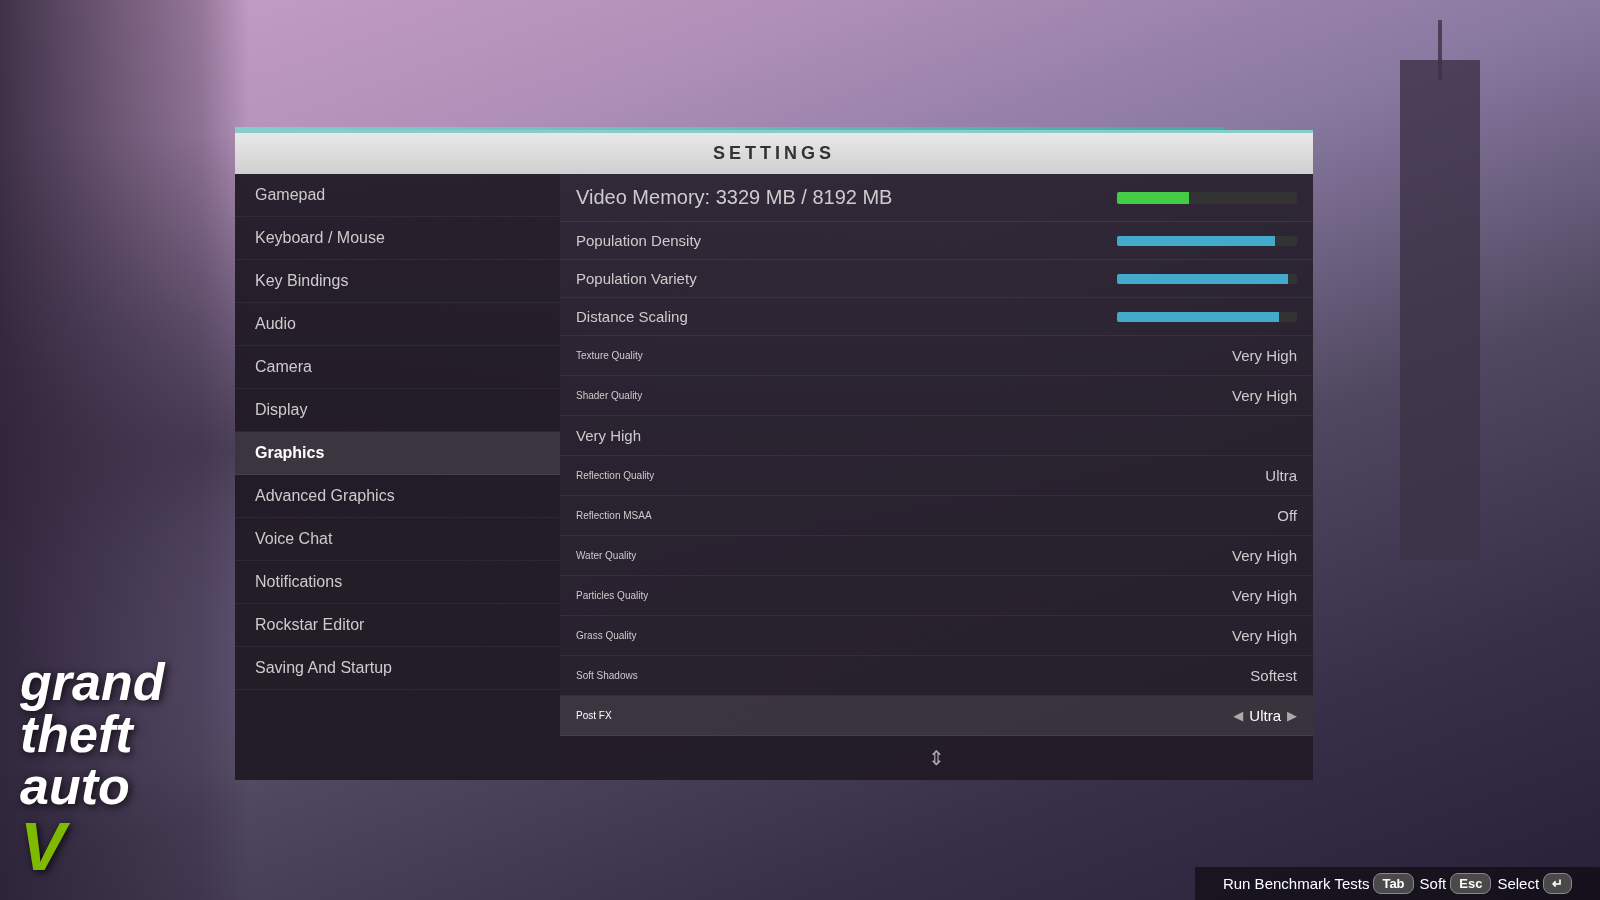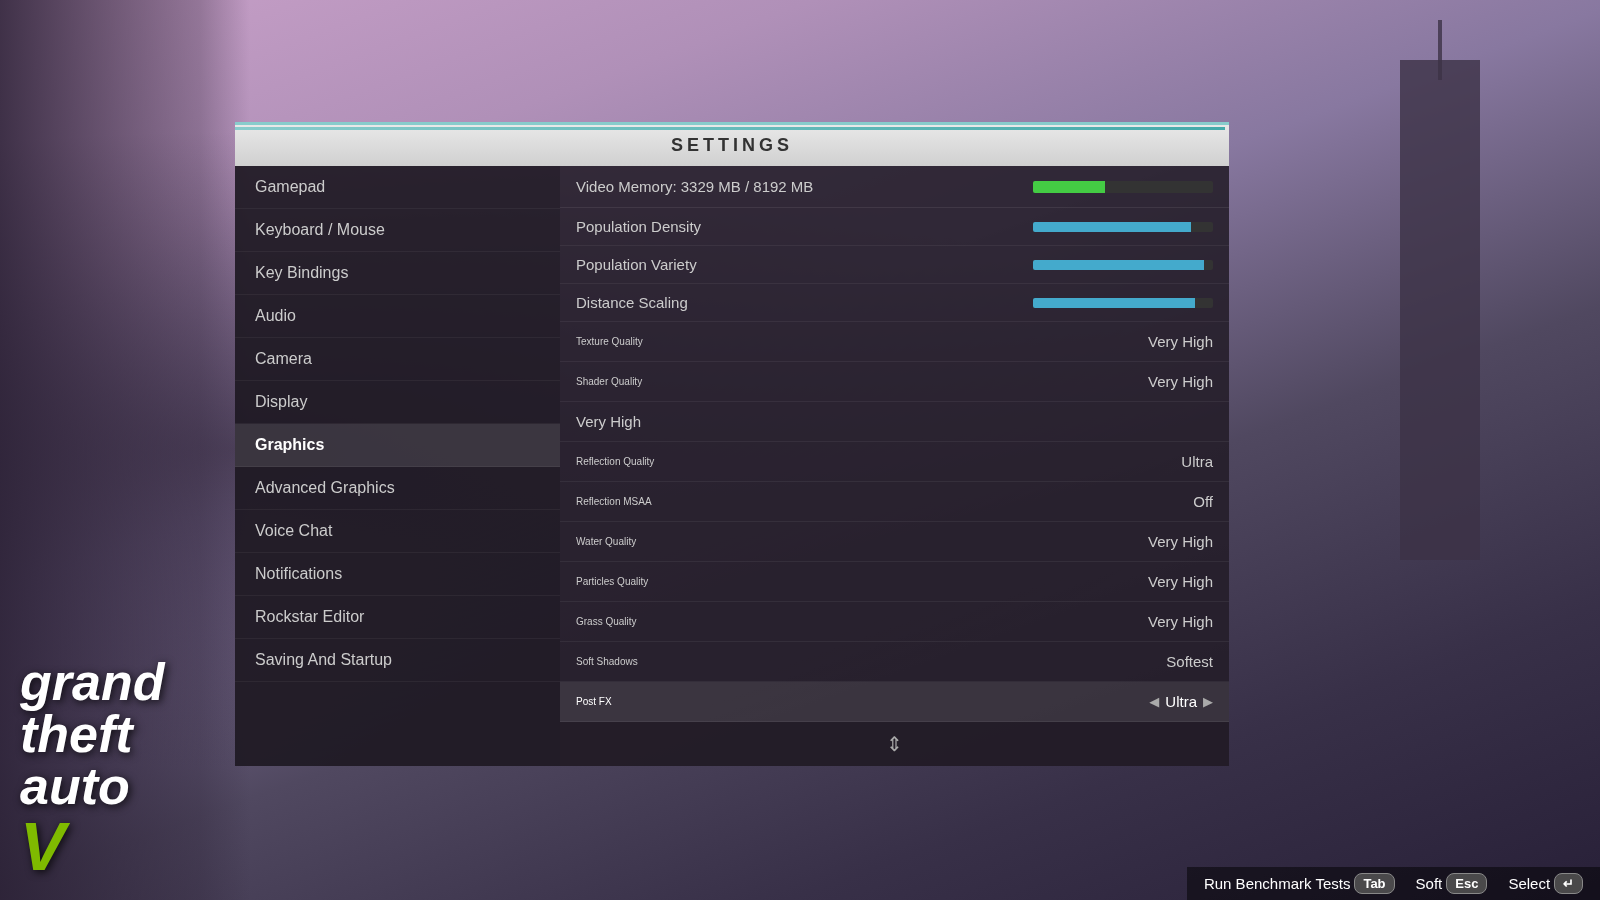--- a/index.html
+++ b/index.html
@@ -42,23 +42,23 @@
       font-family: 'Arial Black', sans-serif;
     }
     .gta-logo .v-letter {
       color: #7fba00;
       font-size: 68px;
     }
 
     
     .settings-panel {
       position: absolute;
-      top: 122px;
+      top: 130px;
       left: 235px;
-      width: 994px;
+      width: 1078px;
       z-index: 20;
     }
 
     .settings-header {
       background: linear-gradient(180deg, #e8e8e8 0%, #d0d0d0 100%);
       text-align: center;
       padding: 10px 0;
       border-top: 3px solid #88cccc;
       letter-spacing: 4px;
       font-size: 18px;
@@ -98,21 +98,21 @@
 
     
     .video-memory {
       display: flex;
       align-items: center;
       padding: 12px 16px;
       border-bottom: 1px solid rgba(255,255,255,0.08);
     }
     .video-memory-label {
       color: #ccc;
-      font-size: 15px;
+      font-size: 20px;
       flex: 1;
     }
     .memory-bar-container {
       width: 180px;
       height: 12px;
       background: #333;
       border-radius: 2px;
       overflow: hidden;
     }
     .memory-bar-fill {
@@ -199,22 +199,22 @@
     }
 
     
     .bottom-bar {
       position: absolute;
       bottom: 0;
       right: 0;
       z-index: 30;
       display: flex;
       align-items: center;
-      gap: 21px;
-      padding: 6px 17px;
+      gap: 6px;
+      padding: 6px 28px;
       background: rgba(0,0,0,0.5);
     }
     .bottom-action {
       display: flex;
       align-items: center;
       gap: 4px;
       color: white;
       font-size: 15px;
     }
     .key-badge {

